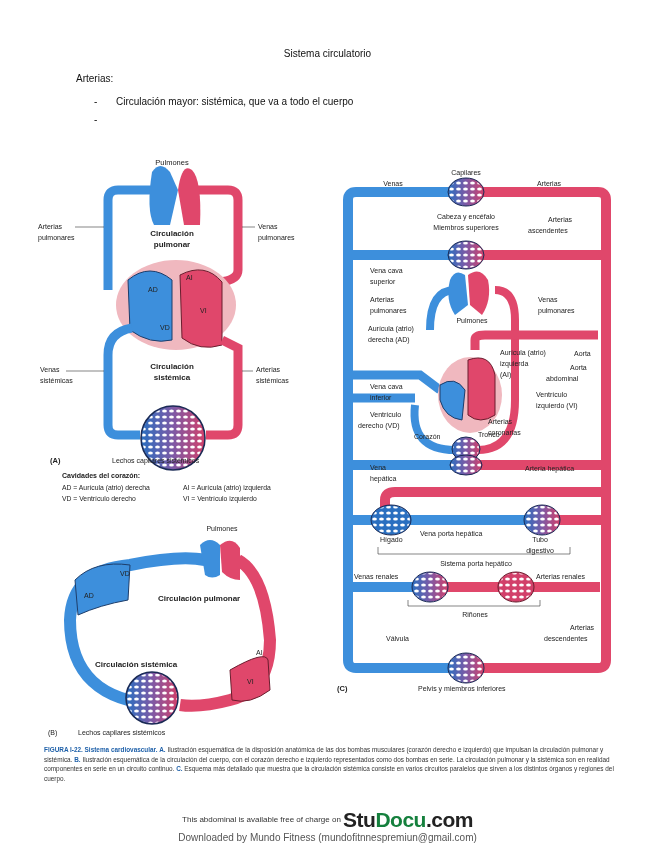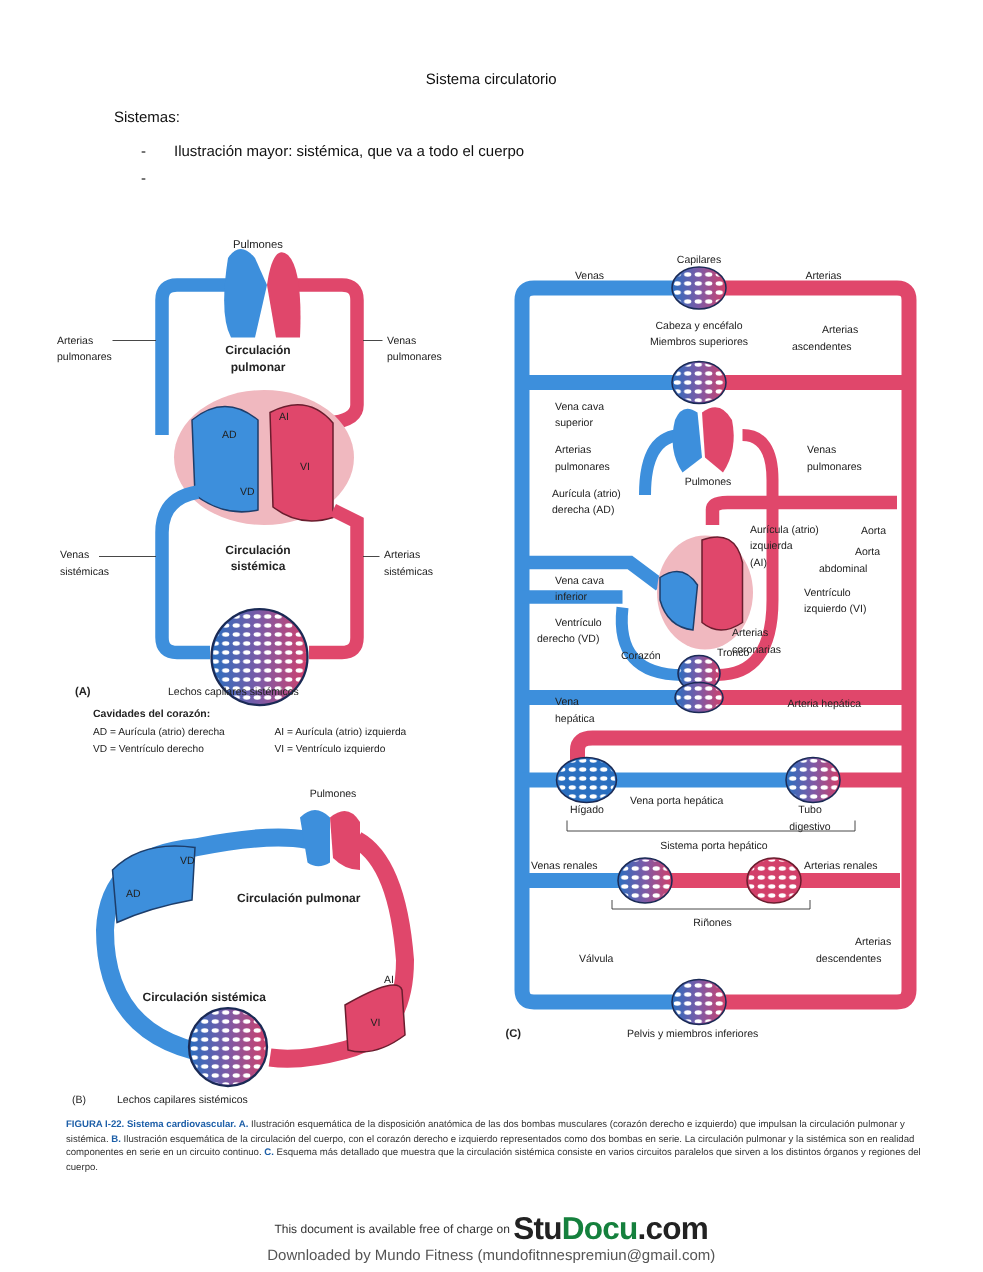--- a/index.html
+++ b/index.html
@@ -14,25 +14,25 @@
   .caption b { color:#1d5fa8; }
   .footer1 { position:absolute; left:0; width:655px; top:808px; text-align:center; font-size:8px; color:#333; }
   .footer1 .logo { font-size:21px; font-weight:bold; color:#222; vertical-align:middle; letter-spacing:-0.5px;}
   .footer1 .logo .hl { color:#15803d; }
   .footer2 { position:absolute; left:0; width:655px; top:832px; text-align:center; font-size:10px; color:#555; }
 </style>
 </head>
 <body>
 
 <div class="doc-title">Sistema circulatorio</div>
-<div class="sistemas">Sistemas:</div>
+<div class="sistemas">Arterias:</div>
 <ul class="bullets">
   <li>
       <span class="dash">-</span>
-      <span>Ilustración mayor: sistémica, que va a todo el cuerpo</span>
+      <span>Circulación mayor: sistémica, que va a todo el cuerpo</span>
     </li>
   <li>
       <span class="dash">-</span>
     </li>
 </ul>
 
 <svg width="655" height="848" style="position:absolute;left:0;top:0">
   <defs>
     <linearGradient id="lungGrad" x1="0" x2="1" y1="0" y2="0">
       <stop offset="0" stop-color="#3d8fdc"></stop>
@@ -231,16 +231,16 @@
   <b>Sistema cardiovascular.</b>
   <b>A.</b>
   <span>Ilustración esquemática de la disposición anatómica de las dos bombas musculares (corazón derecho e izquierdo) que impulsan la circulación pulmonar y sistémica.</span>
   <b>B.</b>
   <span>Ilustración esquemática de la circulación del cuerpo, con el corazón derecho e izquierdo representados como dos bombas en serie. La circulación pulmonar y la sistémica son en realidad componentes en serie en un circuito continuo.</span>
   <b>C.</b>
   <span>Esquema más detallado que muestra que la circulación sistémica consiste en varios circuitos paralelos que sirven a los distintos órganos y regiones del cuerpo.</span>
 </div>
 
 <div class="footer1">
-  <span>This document is available free of charge on</span>
+  <span>This abdominal is available free of charge on</span>
   <span class="logo"><span>Stu</span><span class="hl">Docu</span><span>.com</span></span>
 </div>
 <div class="footer2">Downloaded by Mundo Fitness (mundofitnnespremiun@gmail.com)</div>
 
 </body></html>

